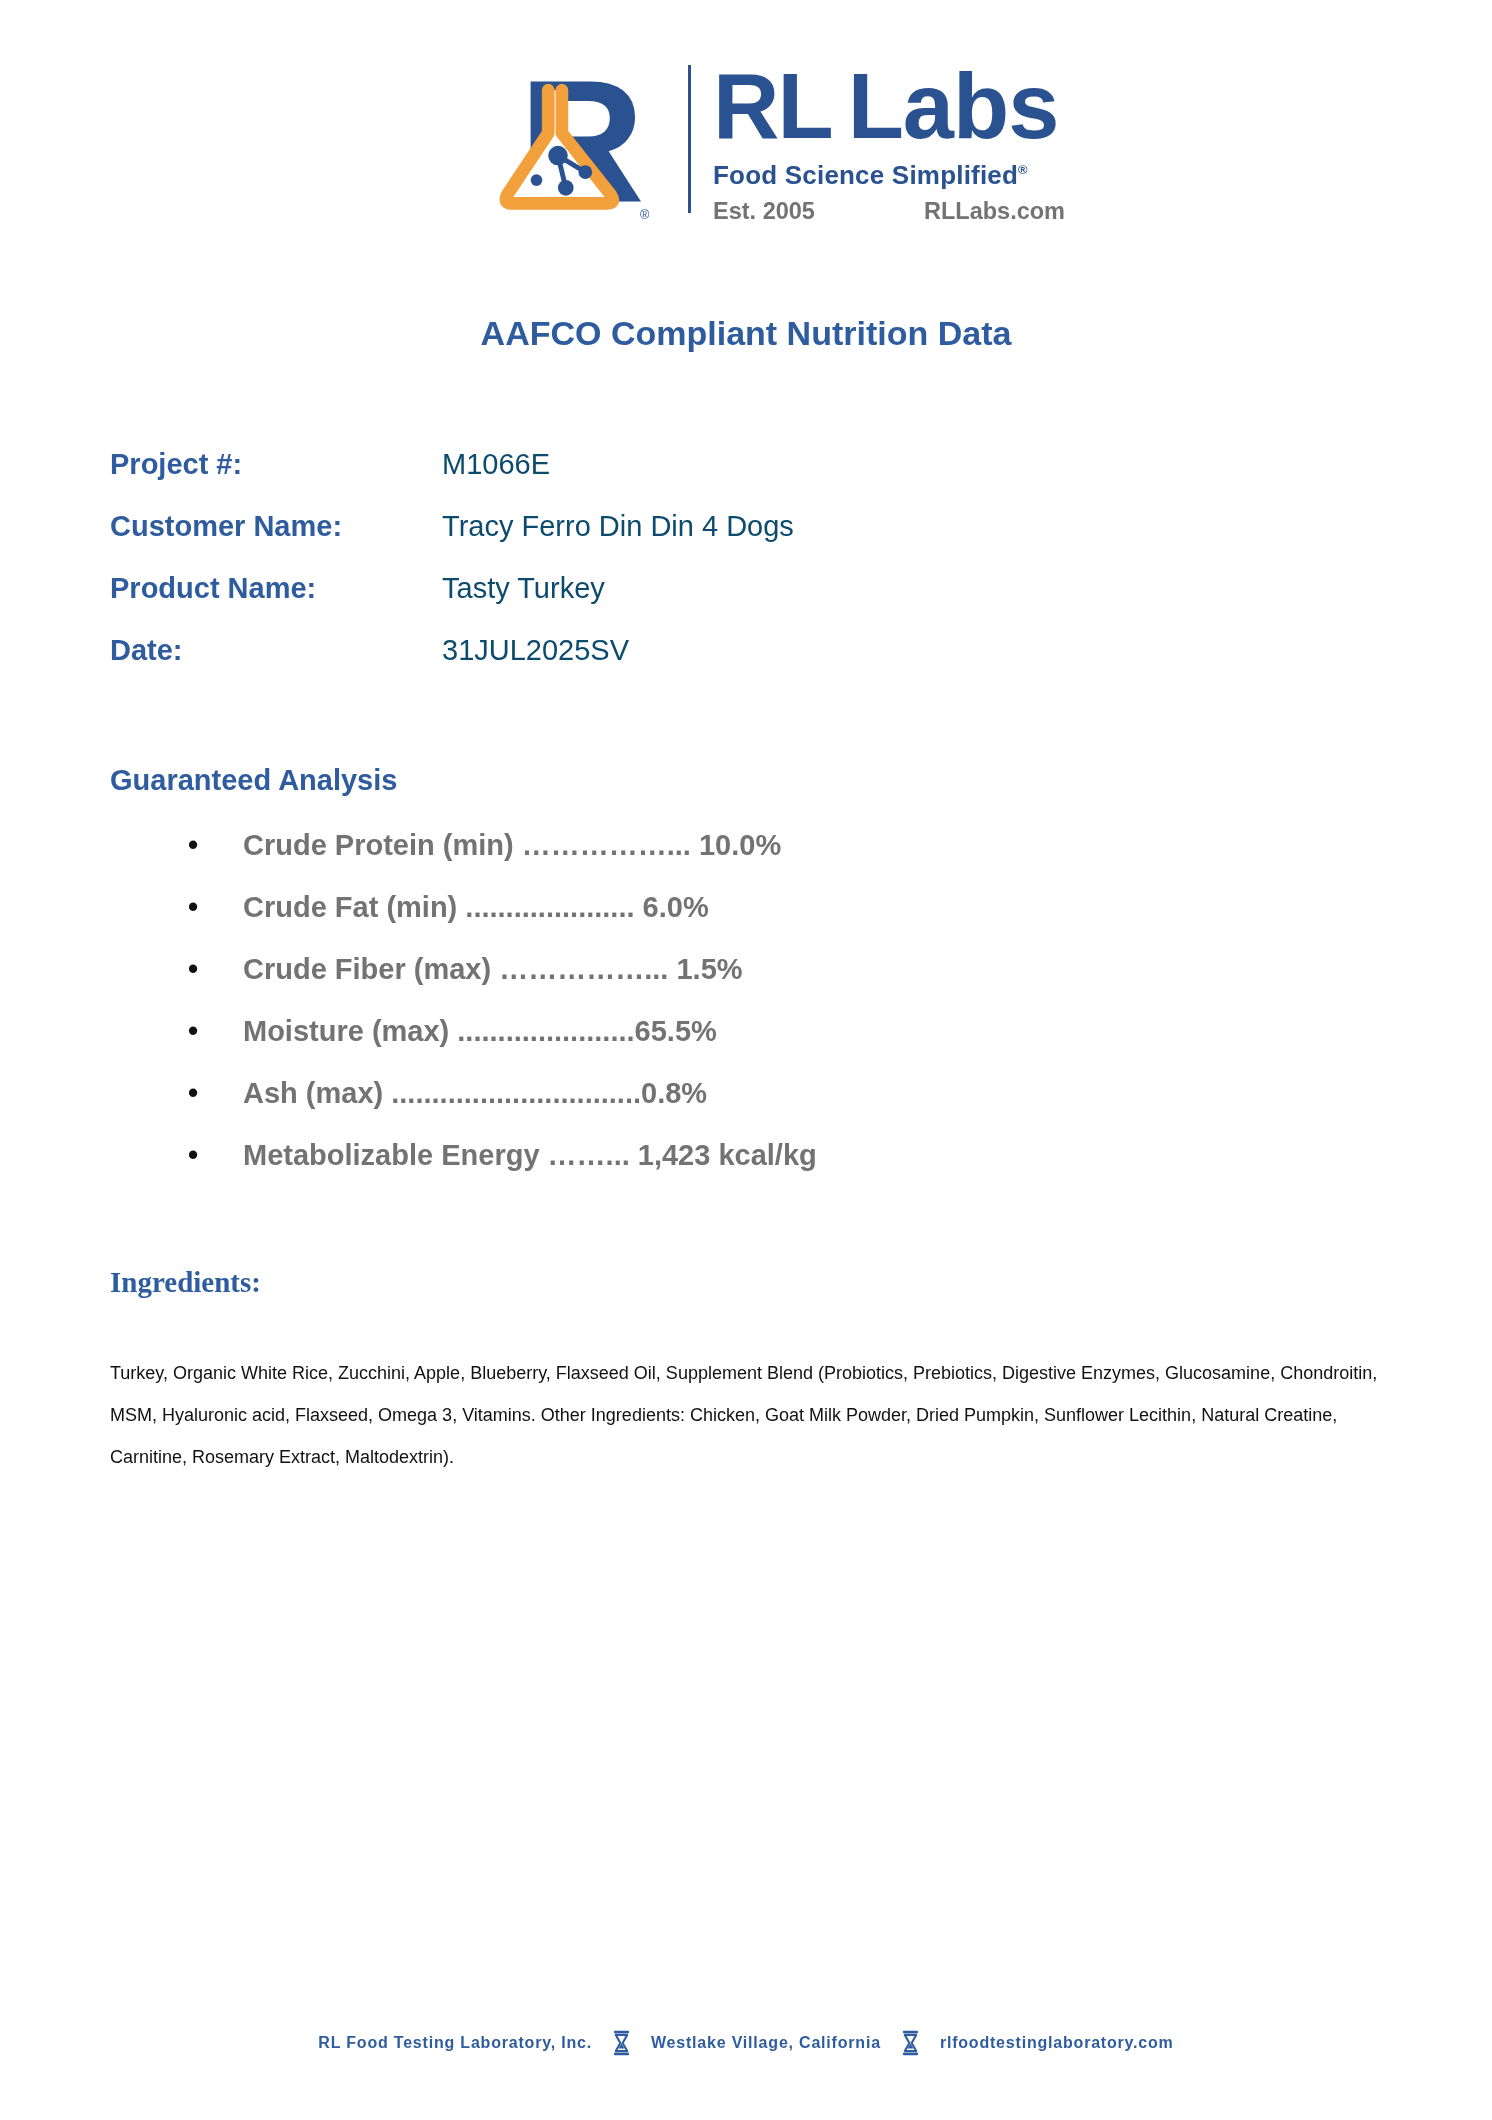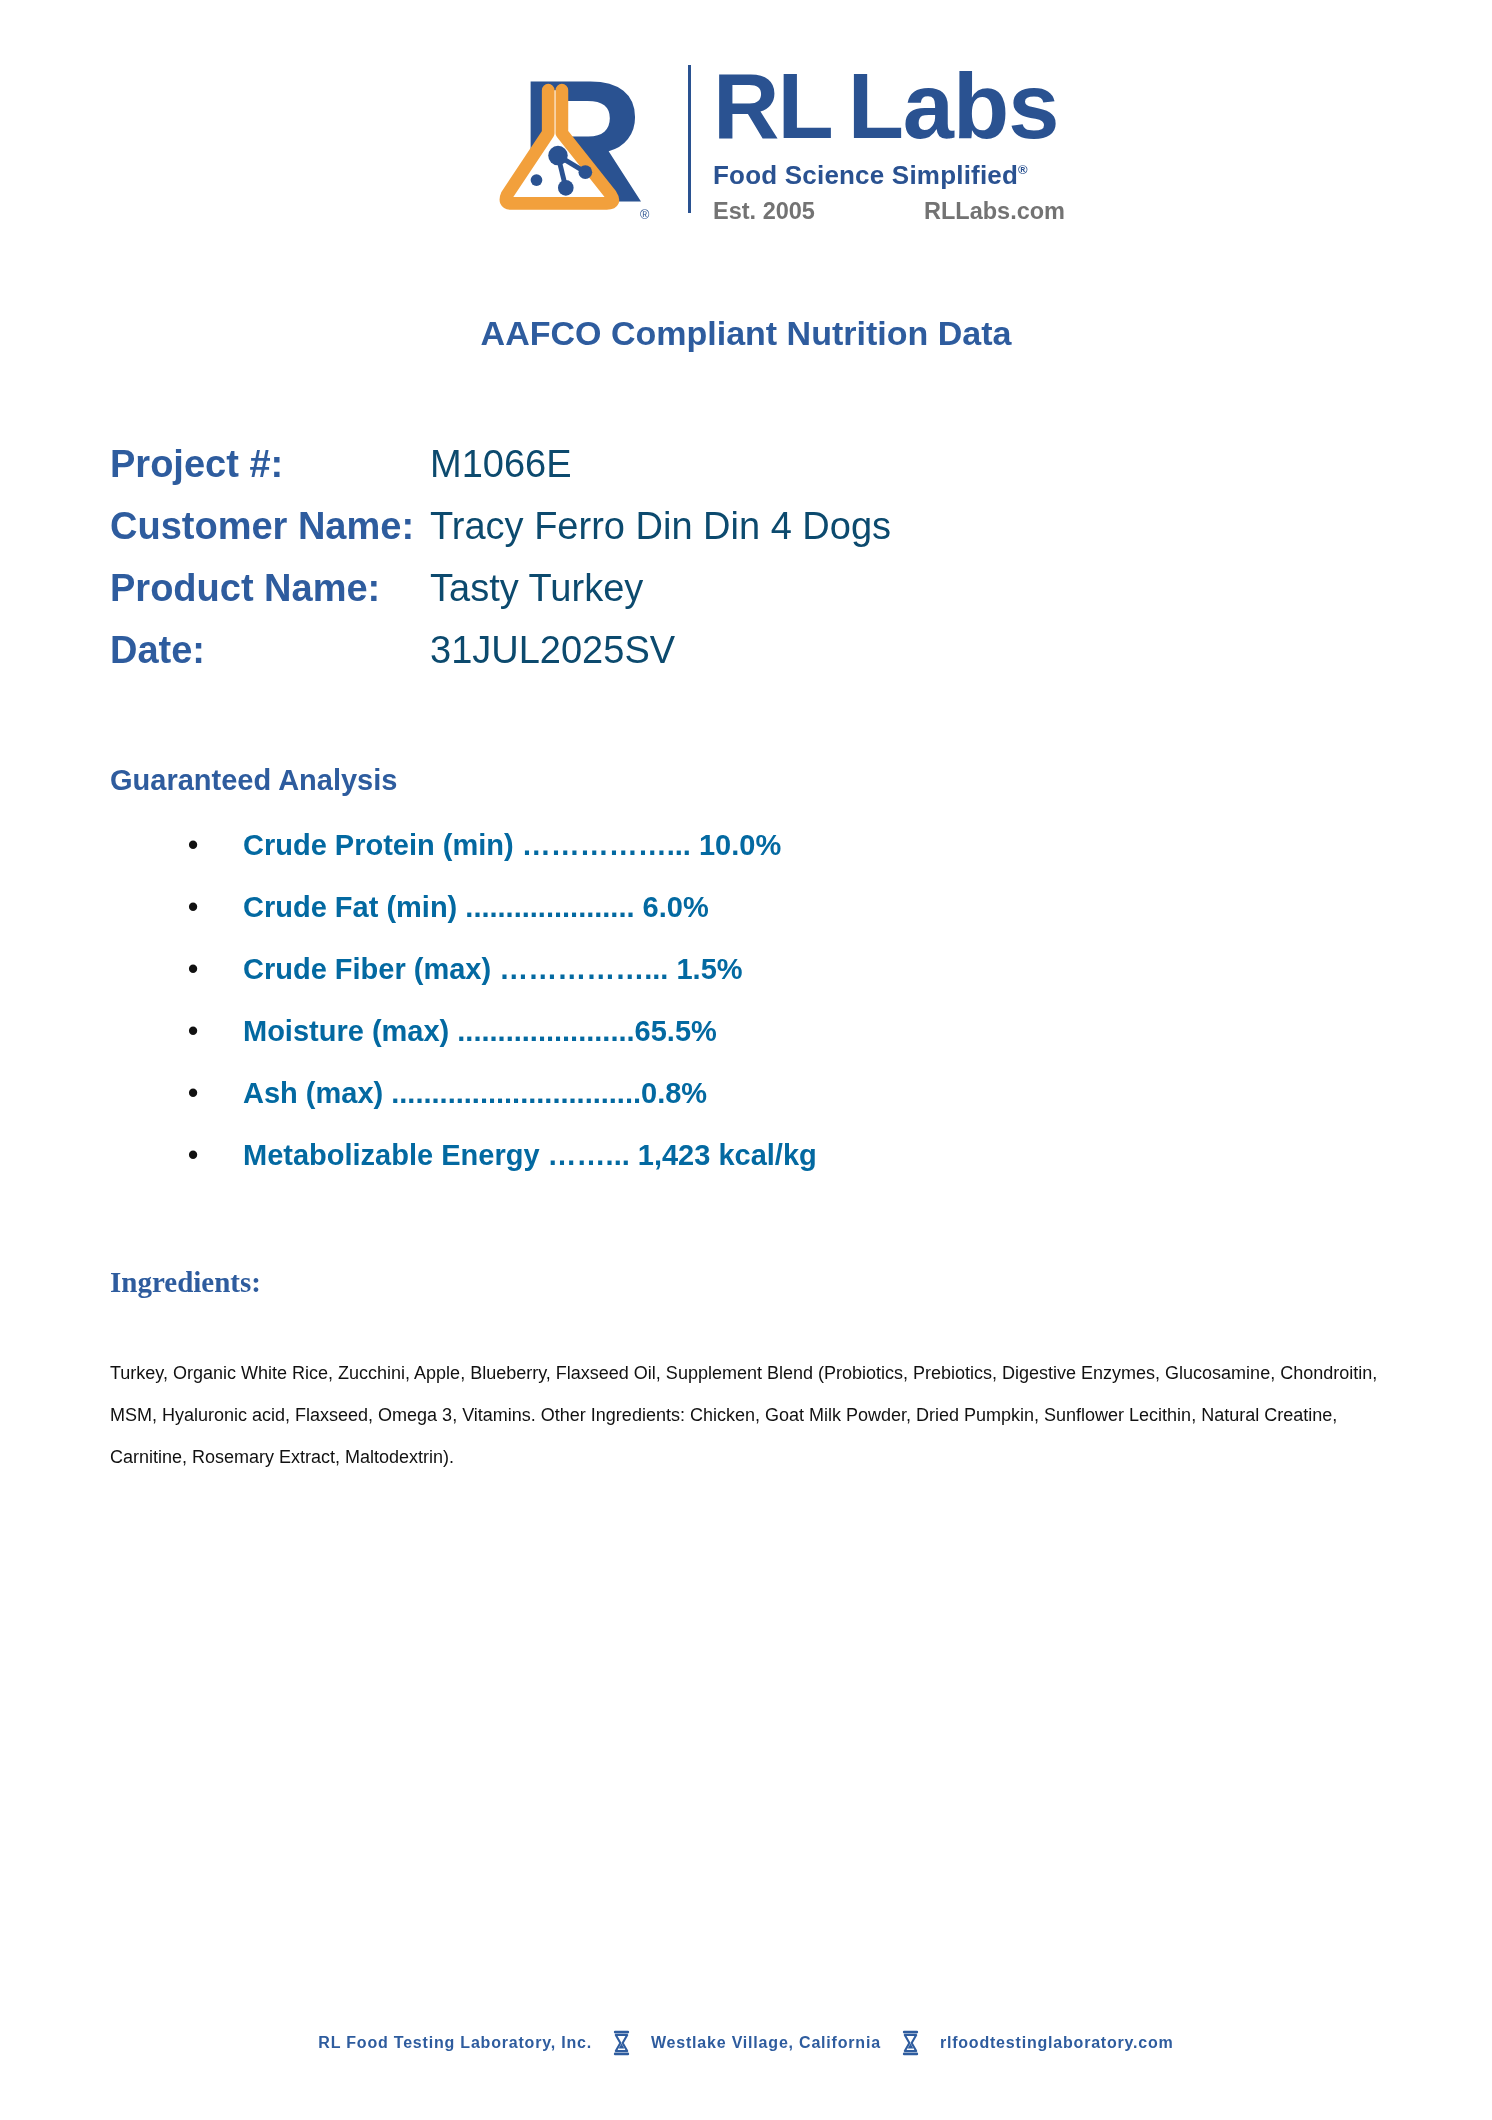--- a/index.html
+++ b/index.html
@@ -26,29 +26,29 @@
   .tagline sup{font-size:13px;}
   .logo-bottom{margin-top:7px;display:flex;justify-content:space-between;align-items:baseline;
     font-size:23.5px;font-weight:bold;color:#737373;gap:28px;}
   
   .doc-title{
     position:absolute;top:304px;left:0;width:100%;
     text-align:center;font-size:34px;font-weight:bold;color:#2e5c9e;line-height:40px;margin-top:9px;
   }
   
   .info{position:absolute;top:448px;left:110px;}
-  .info-row{display:flex;font-size:38px;line-height:33px;margin-bottom:29px;}
+  .info-row{display:flex;font-size:29px;line-height:33px;margin-bottom:29px;gap:12px;}
   .info-label{width:320px;flex:none;color:#2e5c9e;font-weight:bold;}
   .info-value{color:#0c4a6e;}
   
   .ga-heading{position:absolute;top:764px;left:110px;font-size:29px;font-weight:bold;color:#2e5c9e;}
   .ga-list{position:absolute;top:828px;left:110px;margin:0;padding:0;list-style:none;}
   .ga-item{
     position:relative;padding-left:133px;margin-bottom:28px;
-    font-size:29px;line-height:34px;font-weight:bold;color:#0369a1;
+    font-size:29px;line-height:34px;font-weight:bold;color:#737373;
   }
   .ga-item::before{
     content:"\2022";
     position:absolute;left:78px;top:0;
     font-size:29px;color:#111;
   }
   
   .ing-heading{position:absolute;top:1266px;left:110px;font-size:29px;font-weight:bold;color:#2e5c9e;font-family:Liberation Serif, serif;}
   .ing-text{
     position:absolute;top:1328px;left:110px;width:1295px;

